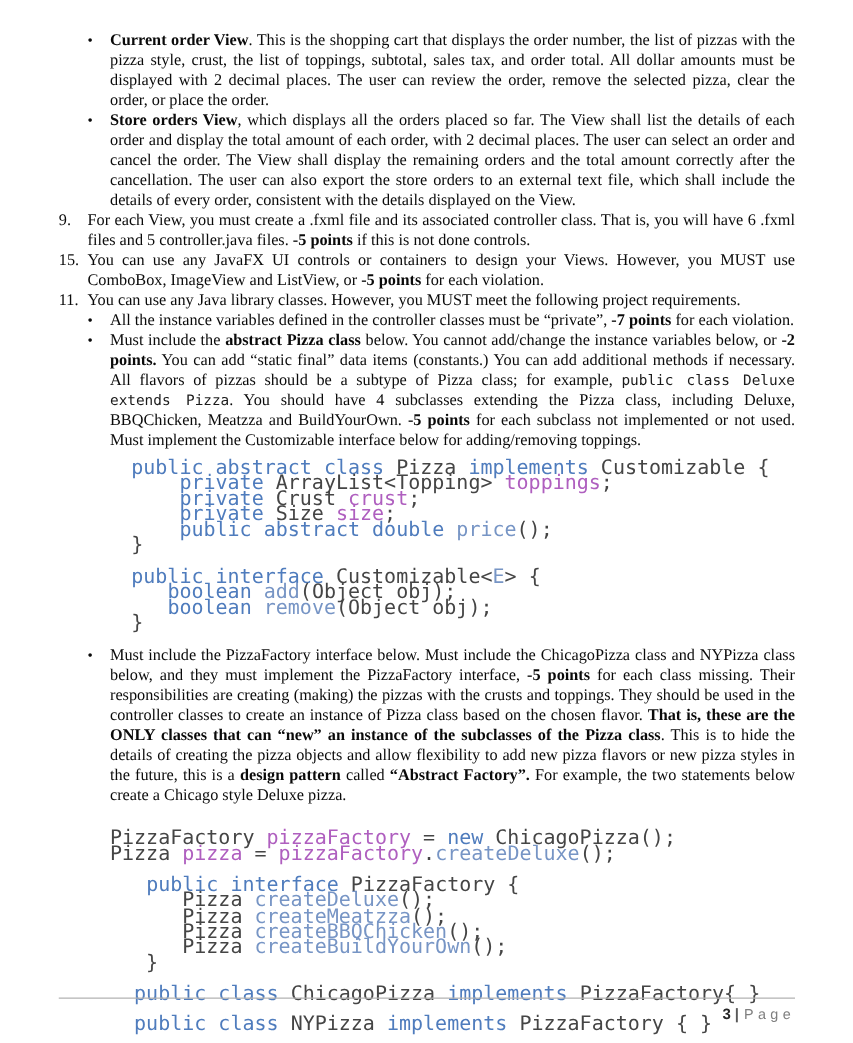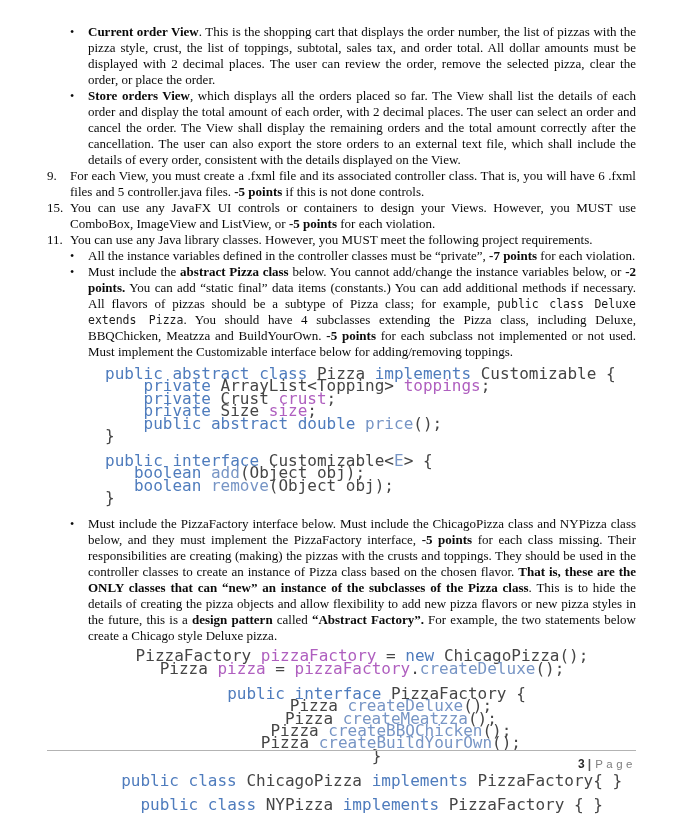--- a/index.html
+++ b/index.html
@@ -17,29 +17,29 @@
   .item .para { flex:1; text-align:justify; }
   .bold { font-weight:bold; }
   .inline-code { font-family:"DejaVu Sans Mono", monospace; font-size:11.5px; color:#1a1a1a; }
 
   
   .code {
     font-family:"DejaVu Sans Mono", monospace; font-size:16px; line-height:12.4px;
     white-space:pre; color:#454545; margin-top:8px;
   }
   .code-1 { margin-left:58px; }
-  .code-2 { margin-left:41px; margin-top:6px;text-align:center; }
+  .code-2 { margin-left:41px; margin-top:20px; }
   .code + .item { margin-top:12px; }
   .c-k { color:#4f7cbd; }   
   .c-f { color:#af5fbf; }   
   .c-m { color:#7795c5; }   
   .c-p { color:#454545; }   
 
   
-  .footer { position:absolute; left:47px; right:46px; top:750px; }
+  .footer { position:absolute; left:47px; right:46px; top:798px; }
   .footer-rule { border-top:1px solid #b3b3b3; height:0; }
   .footer-text { text-align:right; margin-top:3px; font-family:"Liberation Sans", sans-serif; }
   .pg-num { font-weight:bold; font-size:12px; color:#262626; }
   .pg-sep { font-weight:bold; font-size:12px; color:#595959; margin:0 4px 0 3px; }
   .pg-word { font-size:11.5px; color:#7f7f7f; letter-spacing:3.5px; }
 </style>
 </head>
 <body>
 
 <div class="page">

